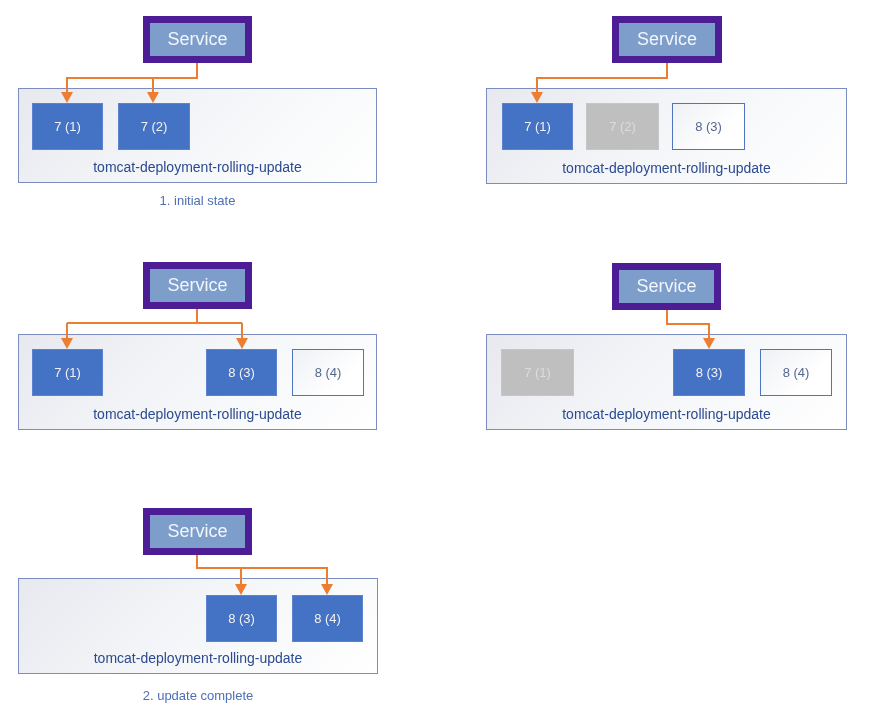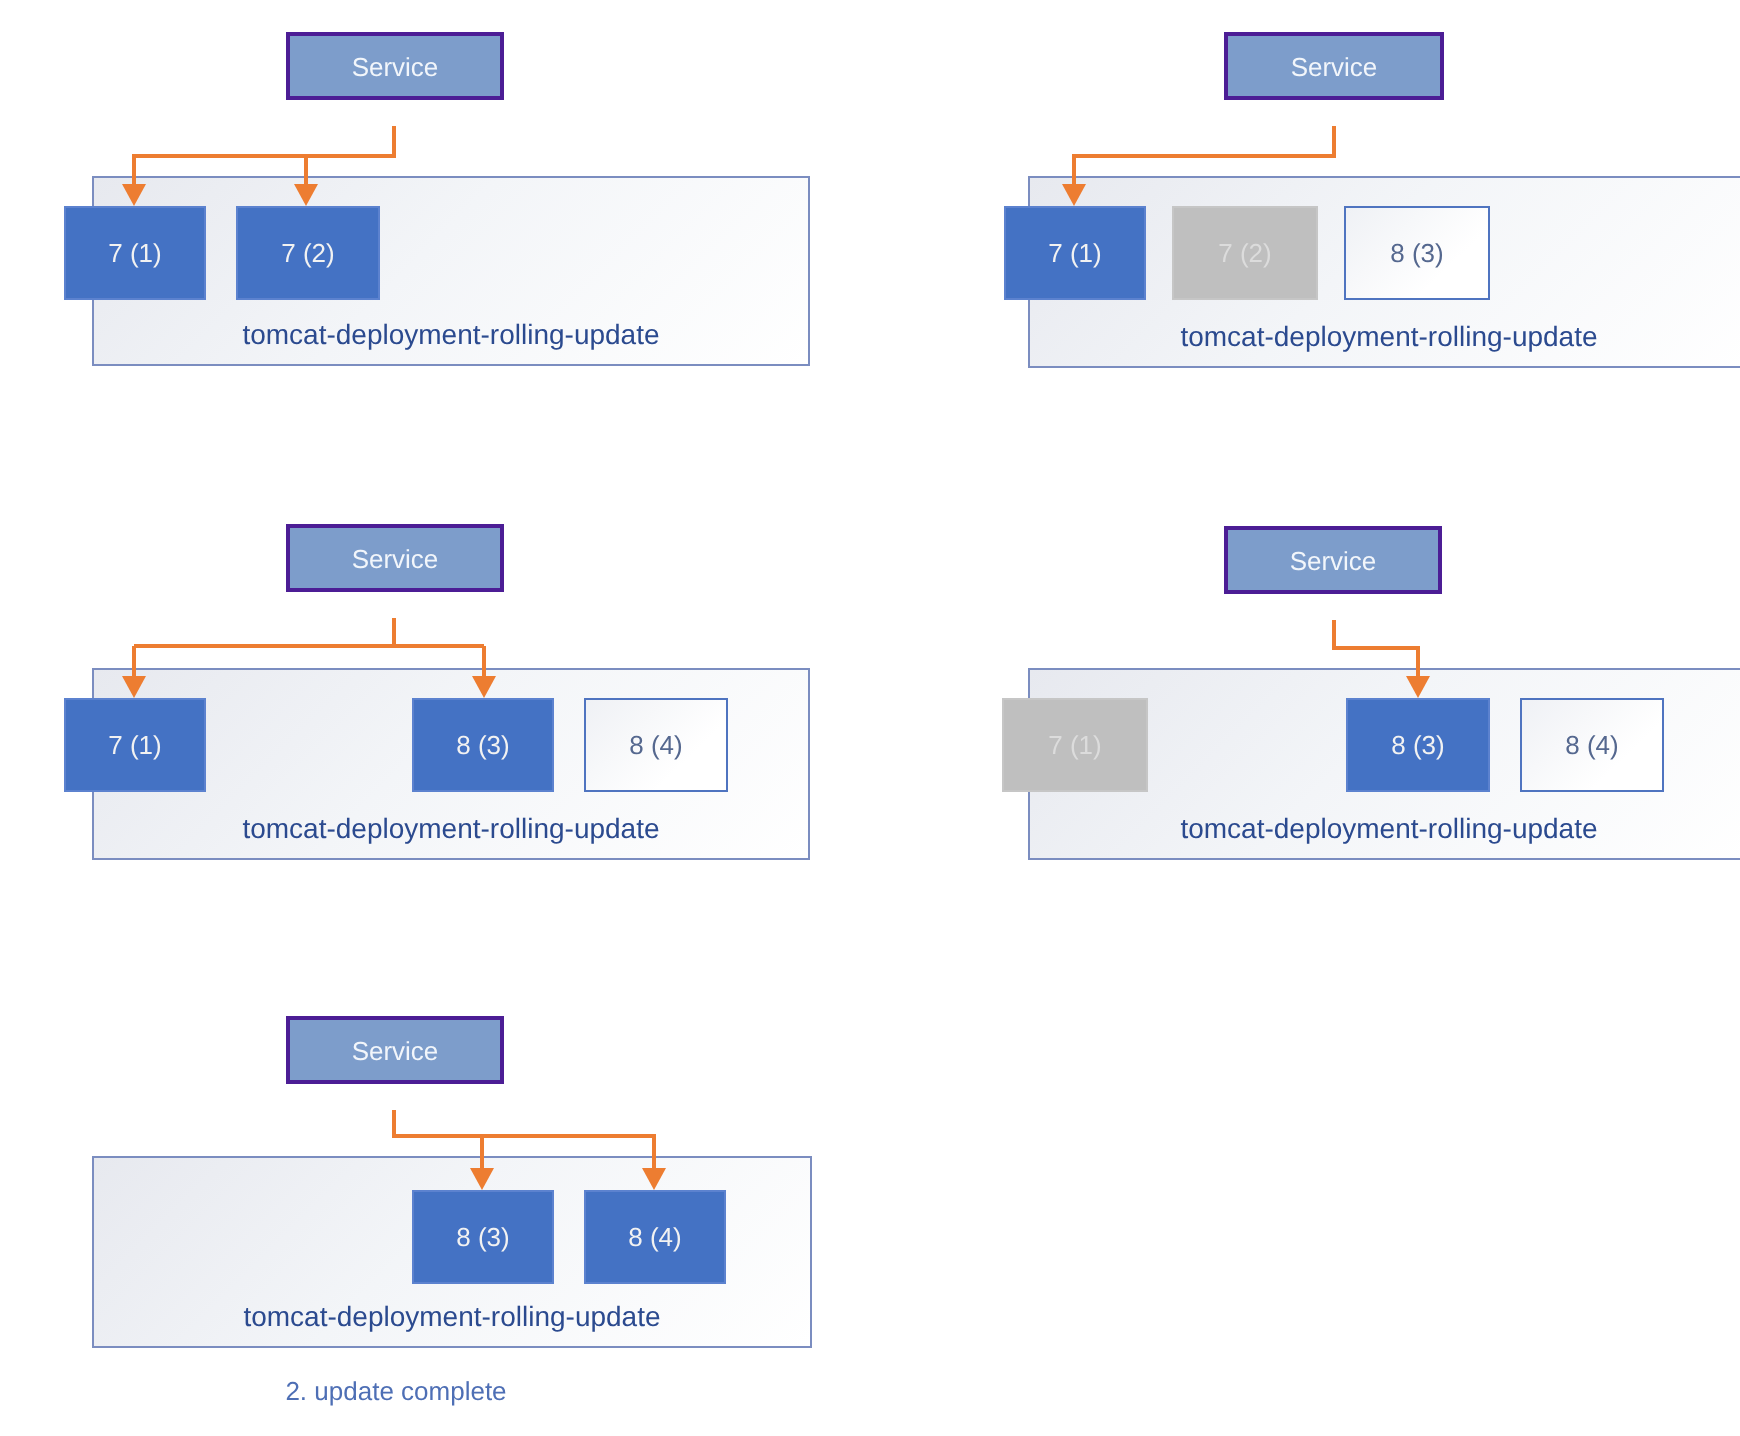--- a/index.html
+++ b/index.html
@@ -1,31 +1,30 @@
 <!DOCTYPE html>
 <html><head>
 <meta charset="utf-8">
 <style>
   html,body{margin:0;padding:0;background:#ffffff;}
   body{font-family:"Liberation Sans", sans-serif;}
   #stage{position:relative;width:870px;height:718px;background:#ffffff;overflow:hidden;}
   .panel{position:absolute;width:435px;height:240px;}
   .service{
-    position:absolute;width:109px;height:34px;box-sizing:border-box;
-    background:#7d9dcb;border:2px solid #4c1d95;
-    color:#f2f6fb;font-size:13px;
+    position:absolute;width:109px;height:47px;box-sizing:border-box;
+    background:#7d9dcb;border:7px solid #4c1d95;
+    color:#f2f6fb;font-size:18px;
     display:flex;align-items:center;justify-content:center;
     z-index:3;
   }
   .deploy-box{
     position:absolute;box-sizing:border-box;
     border:1px solid #7b8dc0;
     background:linear-gradient(135deg,#e7e9ef 0%,#f3f5f8 45%,#ffffff 100%);
     z-index:1;
-    margin-left:28px;
   }
   .deploy-label{
     position:absolute;left:0;right:0;bottom:7px;
     text-align:center;color:#2b4a8f;font-size:14px;
   }
   .pod{
     position:absolute;height:47px;box-sizing:border-box;
     display:flex;align-items:center;justify-content:center;
     font-size:13px;z-index:2;
   }
@@ -53,20 +52,21 @@
       <path d="M197 63 L197 78 L67 78 L67 92"></path>
       <path d="M153 78 L153 92"></path>
       <polygon points="61,92 73,92 67,103"></polygon>
       <polygon points="147,92 159,92 153,103"></polygon>
     </svg>
     <div class="deploy-box" style="left:18px;top:88px;width:359px;height:95px;">
       <div class="deploy-label">tomcat-deployment-rolling-update</div>
     </div>
     <div class="pod active" style="left:32px;top:103px;width:71px;">7 (1)</div>
     <div class="pod active" style="left:118px;top:103px;width:72px;">7 (2)</div>
+    <div class="caption" style="left:18px;top:193px;width:359px;">1. initial state</div>
   </div>
 
   <div class="panel" style="left:435px;top:0;">
     <div class="service" style="left:177px;top:16px;width:110px;">
       <span>Service</span>
     </div>
     <svg class="arrows" width="435" height="240">
       <path d="M232 63 L232 78 L102 78 L102 92"></path>
       <polygon points="96,92 108,92 102,103"></polygon>
     </svg>

